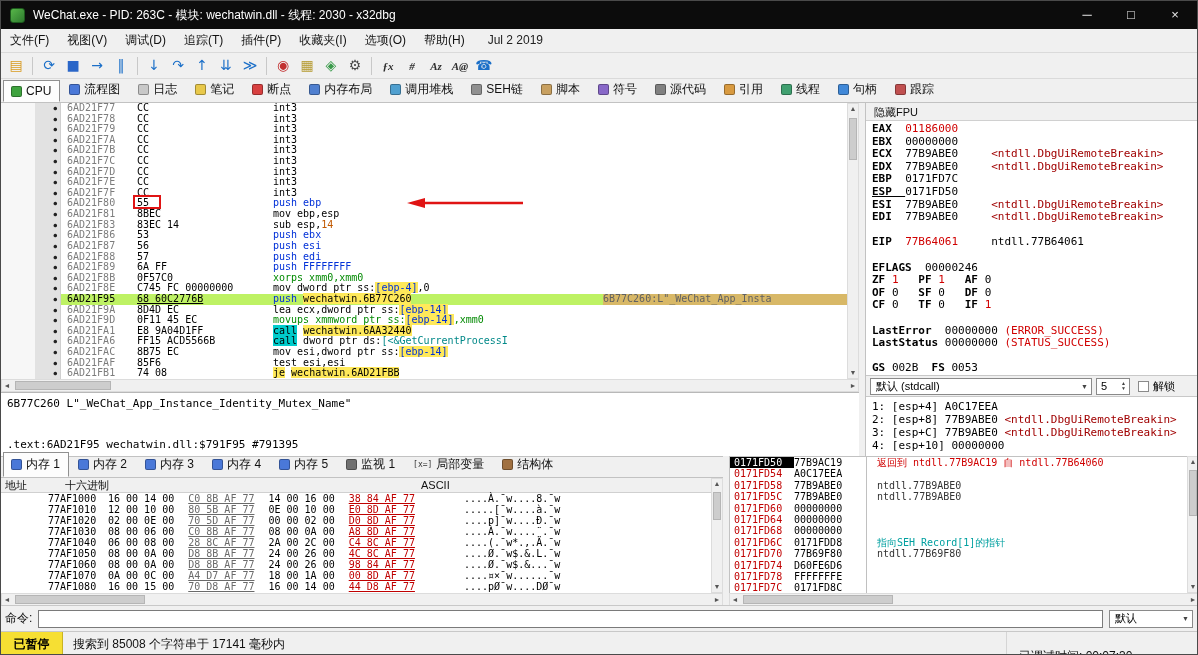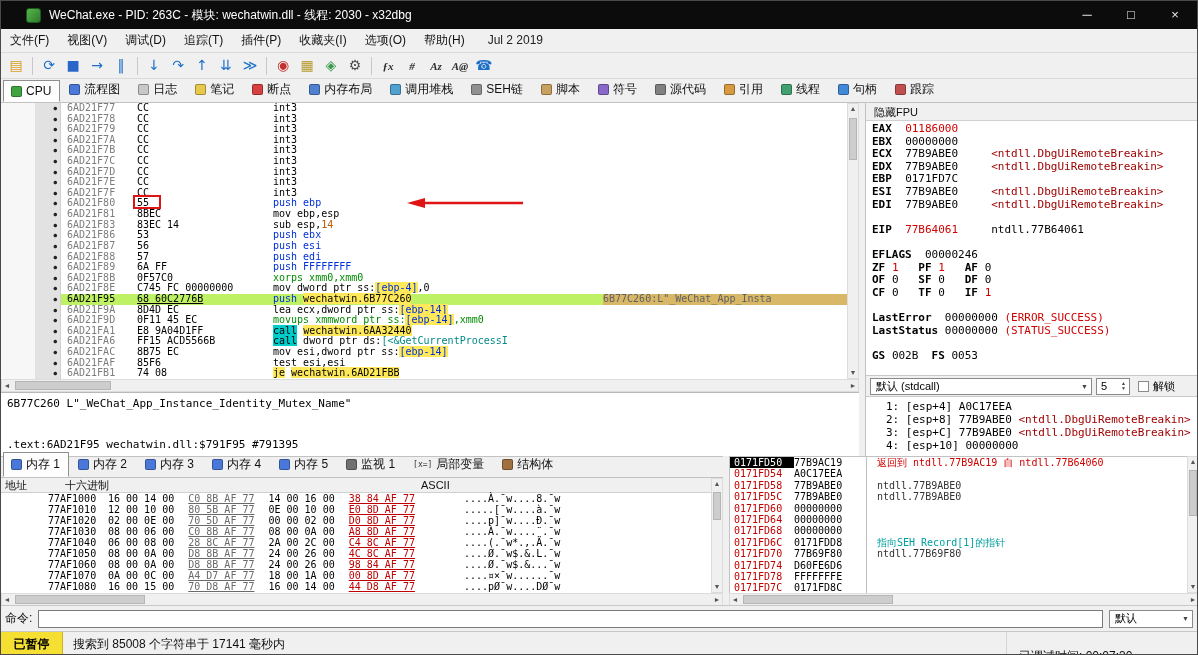--- a/index.html
+++ b/index.html
@@ -2,21 +2,21 @@
 <html><head>
 <meta charset="utf-8">
 <style>
   * { margin:0; padding:0; box-sizing:border-box; }
   html,body { background:#3a3a3a; }
   #app { position:relative; width:1198px; height:655px; background:#f0f0f0;
          font-family:"Liberation Sans", sans-serif; overflow:hidden; border:1px solid #4a4a4a; }
 
   
   .titlebar { position:absolute; left:0; top:0; width:100%; height:28px; background:#0c0c0c;
-              display:flex; align-items:center; color:#fff; font-size:12px;padding-left:16px; }
+              display:flex; align-items:center; color:#fff; font-size:12px; }
   .app-icon { width:15px; height:15px; margin:0 8px 0 9px; border-radius:3px;
               background:linear-gradient(135deg,#57b649,#2e7a2e); border:1px solid #1d5a1d; }
   .title-text { flex:1; white-space:nowrap; overflow:hidden; }
   .win-btns { display:flex; height:100%; }
   .win-btn { width:44px; height:100%; text-align:center; line-height:28px; color:#e8e8e8; font-size:13px; }
 
   
   .menubar { position:absolute; left:0; top:28px; width:100%; height:24px; background:#f0f0f0;
              border-bottom:1px solid #dadada; display:flex; align-items:center; font-size:12px; color:#111; }
   .menu-item { padding:0 9px; line-height:23px; }
@@ -103,21 +103,21 @@
               display:flex; align-items:center; gap:4px; padding:0 4px; font-size:11px; }
   .combo { background:#fff; border:1px solid #8a8a8a; height:17px; display:flex; align-items:center;
            padding:0 3px 0 5px; justify-content:space-between; }
   .combo .combo-arrow { font-size:7px; color:#444; margin-left:6px; }
   .conv-combo { width:222px; }
   .spin { background:#fff; border:1px solid #8a8a8a; height:17px; width:34px; display:flex; align-items:center; }
   .spin .spin-val { flex:1; padding-left:4px; }
   .spin .spin-arrows { width:11px; font-size:5px; line-height:5px; color:#444; text-align:center; }
   .chk { display:flex; align-items:center; gap:4px; margin-left:4px; font-size:11px; }
   .chk .box { width:11px; height:11px; background:#fff; border:1px solid #8a8a8a; display:inline-block; }
-  .args { height:57px; background:#fff; font-family:"DejaVu Sans Mono", monospace; font-size:11px; padding:3px 0 0 20px; }
+  .args { height:57px; background:#fff; font-family:"DejaVu Sans Mono", monospace; font-size:11px; padding:3px 0 0 6px; }
   .aline { height:13px; line-height:13px; white-space:pre; }
 
   
   .btabs { position:absolute; left:0; top:455px; width:722px; height:22px; background:#f0f0f0;
            border-top:1px solid #c2c2c2; border-bottom:1px solid #c2c2c2; display:flex; align-items:flex-end;
            padding-left:2px; font-size:12px; }
   .mem-pane { position:absolute; left:0; top:477px; width:710px; height:115px; background:#fff;
               font-family:"DejaVu Sans Mono", monospace; font-size:10px; overflow:hidden; }
   .mem-header { display:flex; height:15px; background:#f0f0f0; border-bottom:1px solid #d0d0d0;
                 font-family:"Liberation Sans", sans-serif; font-size:11px; color:#111; align-items:center; }
@@ -511,20 +511,21 @@
   <div class="vsplit" style="left:858px; top:102px; width:6px; height:353px;"></div>
 
   <div class="reg-pane">
     <div class="reg-header">隐藏FPU</div>
     <div class="reg-body">
         <div class="rline"><span class="tk tk-n">EAX  </span><span class="tk tk-r">01186000</span></div>
         <div class="rline"><span class="tk tk-n">EBX  </span><span class="tk tk-k">00000000</span></div>
         <div class="rline"><span class="tk tk-n">ECX  </span><span class="tk tk-k">77B9ABE0</span><span class="tk tk-mm">     &lt;ntdll.DbgUiRemoteBreakin&gt;</span></div>
         <div class="rline"><span class="tk tk-n">EDX  </span><span class="tk tk-k">77B9ABE0</span><span class="tk tk-mm">     &lt;ntdll.DbgUiRemoteBreakin&gt;</span></div>
         <div class="rline"><span class="tk tk-n">EBP  </span><span class="tk tk-k">0171FD7C</span></div>
+        <div class="rline"><span class="tk tk-nu">ESP  </span><span class="tk tk-k">0171FD50</span></div>
         <div class="rline"><span class="tk tk-n">ESI  </span><span class="tk tk-k">77B9ABE0</span><span class="tk tk-mm">     &lt;ntdll.DbgUiRemoteBreakin&gt;</span></div>
         <div class="rline"><span class="tk tk-n">EDI  </span><span class="tk tk-k">77B9ABE0</span><span class="tk tk-mm">     &lt;ntdll.DbgUiRemoteBreakin&gt;</span></div>
         <div class="rline"></div>
         <div class="rline"><span class="tk tk-n">EIP  </span><span class="tk tk-r">77B64061</span><span class="tk tk-k">     ntdll.77B64061</span></div>
         <div class="rline"></div>
         <div class="rline"><span class="tk tk-n">EFLAGS  </span><span class="tk tk-k">00000246</span></div>
         <div class="rline"><span class="tk tk-n">ZF </span><span class="tk tk-r">1</span><span class="tk tk-n">   PF </span><span class="tk tk-r">1</span><span class="tk tk-n">   AF </span><span class="tk tk-k">0</span></div>
         <div class="rline"><span class="tk tk-n">OF </span><span class="tk tk-k">0</span><span class="tk tk-n">   SF </span><span class="tk tk-k">0</span><span class="tk tk-n">   DF </span><span class="tk tk-k">0</span></div>
         <div class="rline"><span class="tk tk-n">CF </span><span class="tk tk-k">0</span><span class="tk tk-n">   TF </span><span class="tk tk-k">0</span><span class="tk tk-n">   IF </span><span class="tk tk-r">1</span></div>
         <div class="rline"></div>

